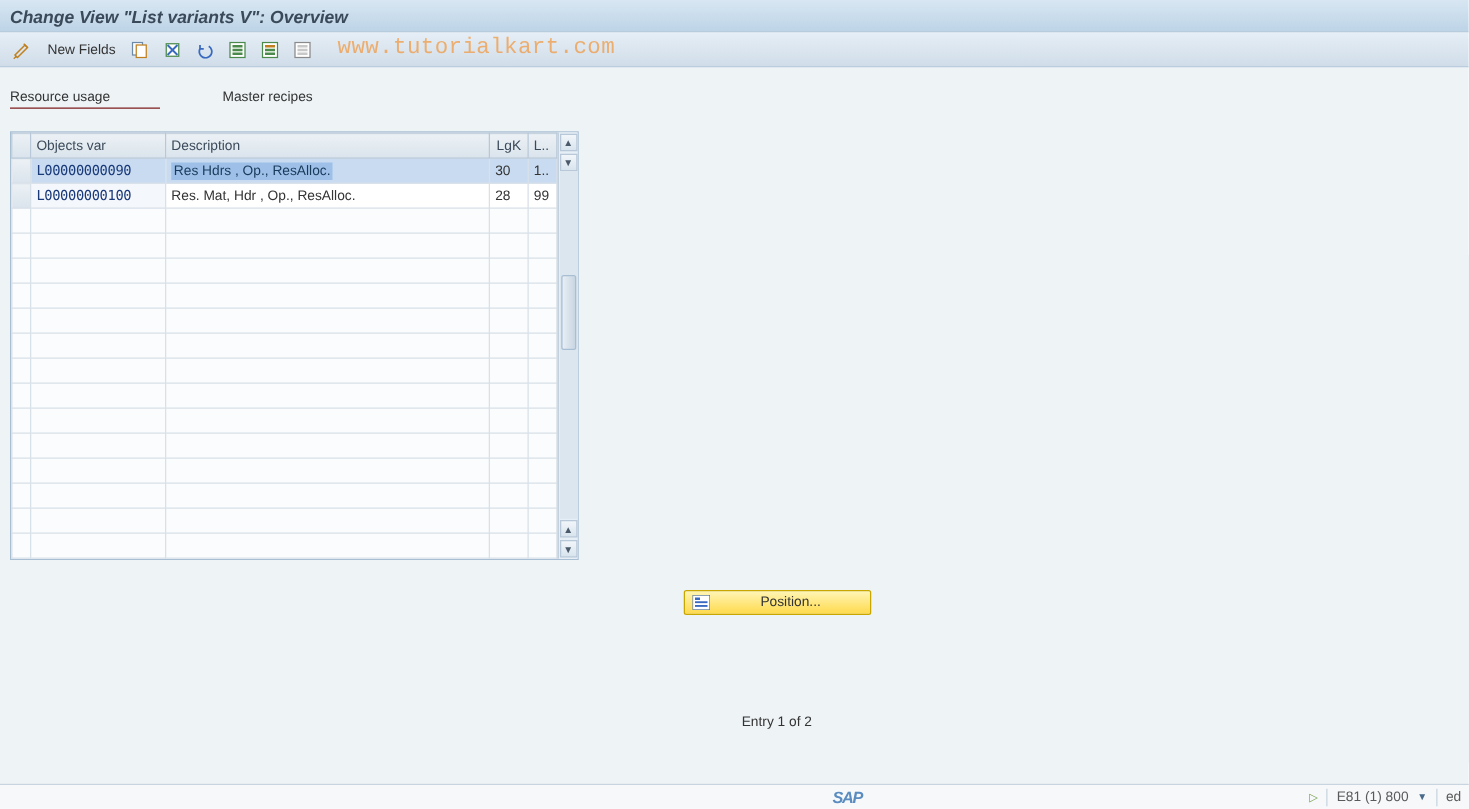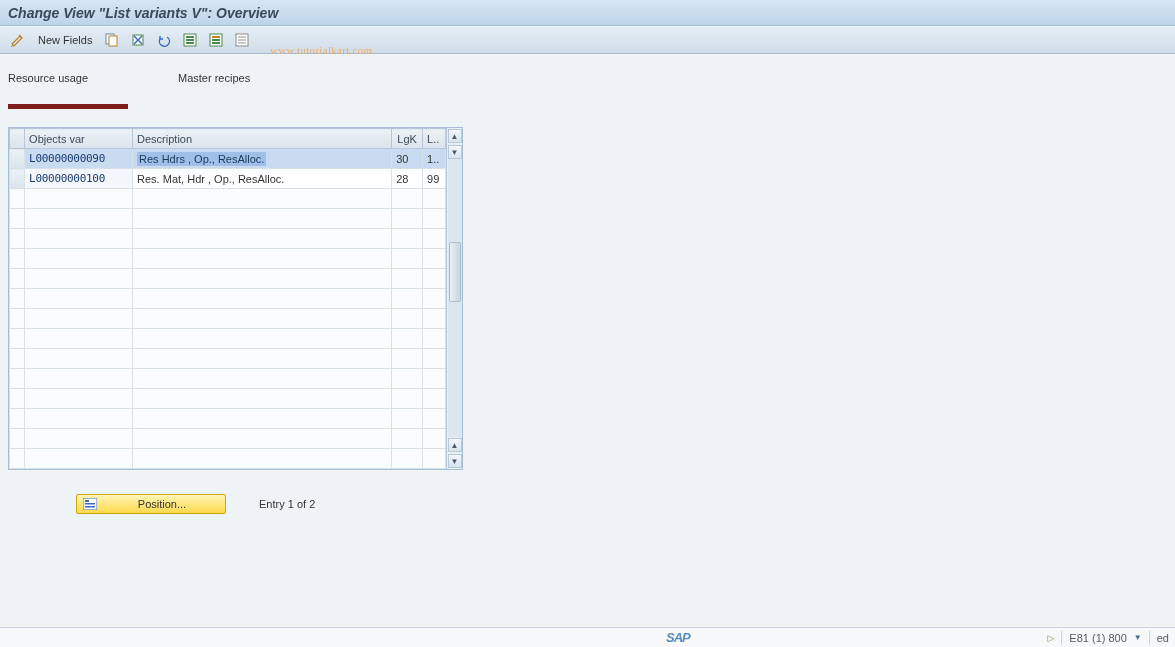--- a/index.html
+++ b/index.html
@@ -1,49 +1,49 @@
 <!DOCTYPE html>
 <html><head>
 <meta charset="utf-8">
 <style>
   * { box-sizing: border-box; margin: 0; padding: 0; }
   html, body { width: 1175px; height: 647px; font-family: Arial, sans-serif; font-size: 11px; color: #333; background: #fff; overflow: hidden; }
   .title-bar { background: linear-gradient(to bottom, #d8e6f2, #bdd4e7); height: 26px; display: flex; align-items: center; padding: 0 8px; font-weight: bold; font-style: italic; font-size: 14px; color: #3b4a5a; border-bottom: 1px solid #a8bed3; }
   .toolbar { background: linear-gradient(to bottom, #e6eef6, #d0dde9); height: 28px; display: flex; align-items: center; padding: 0 8px; gap: 6px; border-bottom: 1px solid #a8bed3; position: relative; }
   .toolbar .icon-btn { width: 20px; height: 20px; display: flex; align-items: center; justify-content: center; cursor: pointer; }
   .toolbar .new-entries { font-size: 11px; color: #333; cursor: pointer; padding: 0 4px; }
-  .watermark { position: absolute; left: 270px; top: 18px; color: #f0a050; opacity: 0.8; font-size: 11px; font-family: Liberation Serif, serif; font-weight: 500; letter-spacing: 0.3px; pointer-events: none; }
+  .watermark { position: absolute; left: 270px; top: 2px; color: #f0a050; opacity: 0.8; font-size: 18px; font-family: Liberation Mono, monospace; font-weight: 500; letter-spacing: 0.3px; pointer-events: none; }
   .content { background: #eef3f6; height: calc(647px - 26px - 28px - 20px); padding: 8px; position: relative; }
   .tab-row { display: flex; gap: 4px; margin-bottom: 20px; }
   .tab-btn { height: 22px; padding: 0 14px; border: 1px solid #a8bed3; border-radius: 3px; display: flex; align-items: center; font-size: 11px; cursor: pointer; }
   .tab-btn.active { background: linear-gradient(to bottom,#fdf7e2,#f7eec2); color: #7a7a7a; width: 155px; }
   .tab-btn.inactive { background: linear-gradient(to bottom,#fff5b5,#ffda4d); color: #333; border-color: #c8a800; }
   .labels-row { display: flex; gap: 50px; margin: 10px 0 18px 0; font-size: 11px; color: #333; }
-  .labels-row span:first-child { width: 120px; border-bottom: 5px solid #7f1d1d; padding-bottom: 20px; }
+  .labels-row span:first-child { width: 120px; border-bottom: 1px solid #7f1d1d; padding-bottom: 2px; }
   .table-wrap { display: flex; width: 455px; border: 1px solid #a8bed3; background: #fff; position: relative; }
   .table-inner { flex: 1; }
   table { border-collapse: collapse; width: 100%; }
   th { background: linear-gradient(to bottom,#ecf1f5,#dae4ec); border: 1px solid #b8c8d8; height: 20px; font-weight: normal; text-align: left; padding: 0 4px; color: #3b4a5a; font-size: 11px; }
   th.sel { width: 14px; }
   th.ovar { width: 100px; }
   th.desc { width: 240px; }
   th.lgk { width: 28px; text-align: center; }
   th.lext { width: 20px; text-align: left; }
   td { border: 1px solid #d8e0e8; height: 20px; padding: 0 4px; font-size: 11px; background: #fff; }
   td.sel { background: linear-gradient(to bottom,#ecf1f5,#dae4ec); }
   tr.selected td.txt { background: #c8dbf0; }
   tr.selected td.desc-cell span { background: #9ec0e8; color: #1a3a5a; padding: 1px 2px; }
   td.ovar-cell { color: #1a3a7a; background: #f4f7fb; font-family: "Consolas", monospace; letter-spacing: -0.3px; }
   td.num { text-align: left; }
   tr.empty td { background: #fafcfe; }
   .vscroll { width: 16px; background: #e6eef6; border-left: 1px solid #b8c8d8; display: flex; flex-direction: column; align-items: center; justify-content: space-between; }
   .vscroll .arrow { width: 14px; height: 14px; display: flex; align-items: center; justify-content: center; background: linear-gradient(to bottom,#f2f6fa,#d8e4ee); border: 1px solid #b8c8d8; margin: 1px; cursor: pointer; font-size: 8px; color: #4a5a6a; }
   .vscroll .track { flex: 1; width: 14px; background: #dce6ee; position: relative; }
   .vscroll .thumb { position: absolute; top: 30%; left: 1px; width: 12px; height: 60px; background: linear-gradient(to right,#e8eef4,#c8d6e2); border: 1px solid #a8bed3; border-radius: 2px; }
-  .footer-row { margin-top: 24px; display: flex; align-items: center; gap: 33px; padding-left: 68px; }
+  .footer-row { margin-top: 24px; display: flex; align-items: center; gap: 80px; padding-left: 68px; flex-direction: column; }
   .pos-btn { width: 150px; height: 20px; background: linear-gradient(to bottom,#fff5b5,#ffda4d); border: 1px solid #c8a800; border-radius: 2px; display: flex; align-items: center; padding: 0 6px; gap: 8px; cursor: pointer; font-size: 11px; justify-content: flex-start; }
   .pos-btn .pos-icon { width:14px; height:12px; }
   .pos-btn .pos-text { flex:1; text-align:center; }
   .entry-text { font-size: 11px; color: #333; }
   .status-bar { position: absolute; bottom: 0; left: 0; right: 0; height: 20px; background: #f6f8fa; border-top: 1px solid #c8d4e0; display: flex; align-items: center; justify-content: center; padding: 0 6px; gap: 7px; font-size: 11px; color: #5a5a5a; }
   .status-bar .sap-logo { color: #5a8cc0; font-weight: bold; font-size: 13px; margin-right: auto; padding-left: 660px; font-style: italic; letter-spacing: -1px; }
   .status-bar .sep { border-left: 1px solid #c8d4e0; height: 14px; }
   .status-bar .tri { color: #7aa050; font-size: 9px; }
   .status-bar .dd { color: #4a6a8a; font-size: 8px; }
   svg { display: block; }

